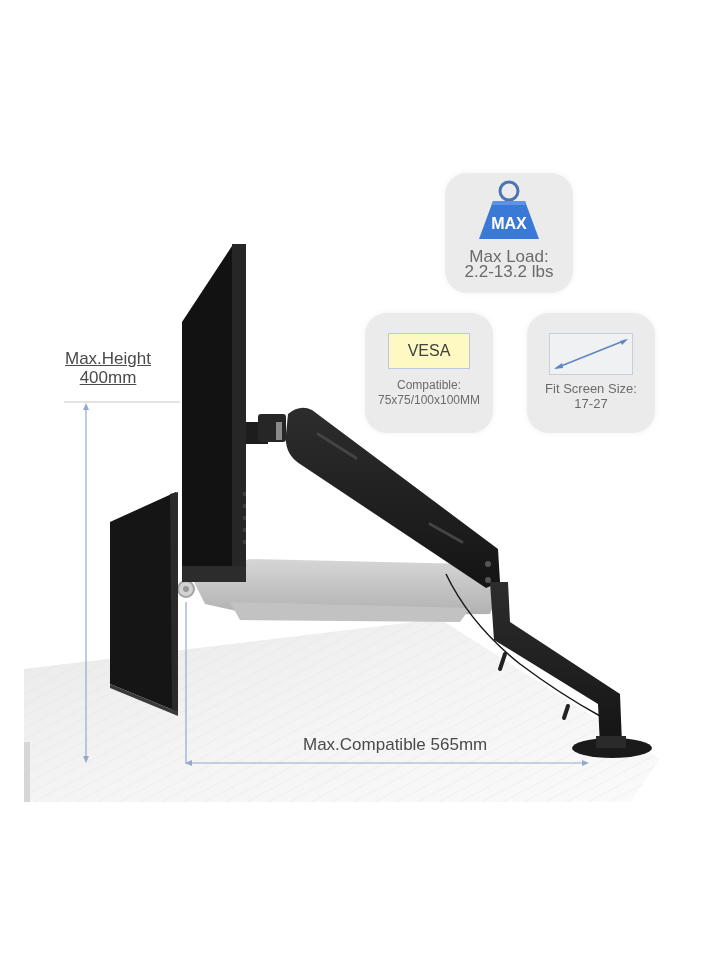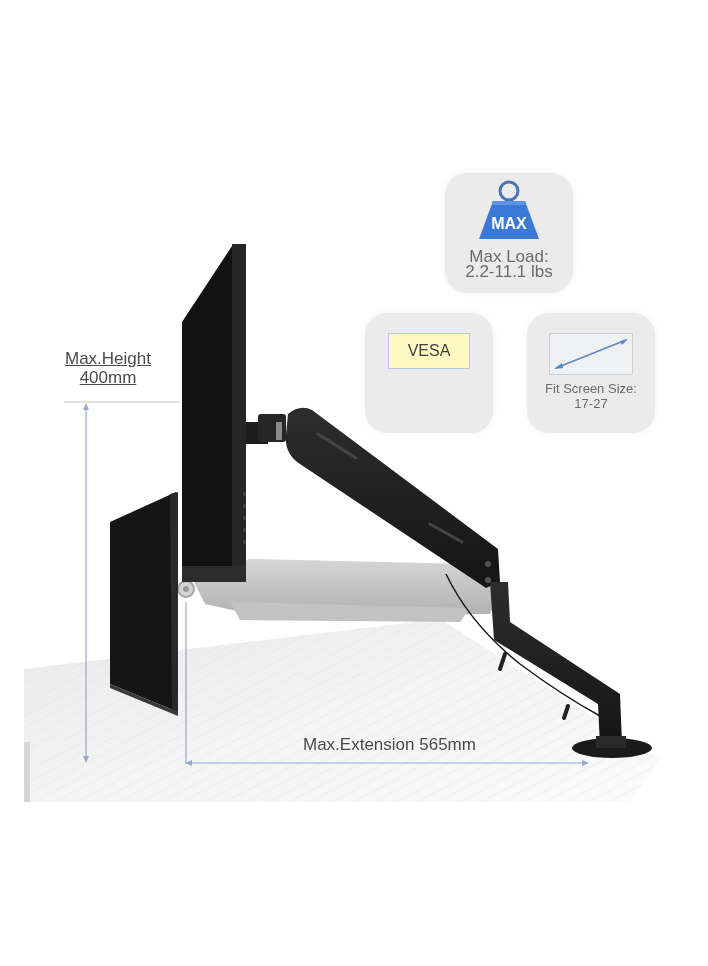--- a/index.html
+++ b/index.html
@@ -122,27 +122,31 @@
 
   <div class="badge badge-load">
     <svg width="68" height="66" viewBox="0 0 68 66" style="margin-top:6px">
       <circle cx="34" cy="12" r="9" fill="none" stroke="#4a74b4" stroke-width="3"></circle>
       <polygon points="18,22 50,22 64,60 4,60" fill="#3b79d6"></polygon>
       <polygon points="18,22 50,22 51,26 17,26" fill="#5c93e4"></polygon>
       <text x="34" y="50" text-anchor="middle" font-family="Liberation Sans, sans-serif" font-weight="bold" font-size="16" fill="#ffffff">MAX</text>
     </svg>
     <div class="cap load-cap">
       <div>Max Load:</div>
-      <div>2.2-11.1 lbs</div>
+      <div>2.2-13.2 lbs</div>
     </div>
   </div>
 
   <div class="badge badge-vesa">
     <div class="vesa-box">
       <span>VESA</span>
+    </div>
+    <div class="cap vesa-cap">
+      <div>Compatible:</div>
+      <div>75x75/100x100MM</div>
     </div>
   </div>
 
   <div class="badge badge-screen">
     <div class="screen-box">
       <svg width="82" height="40" viewBox="0 0 82 40">
         <line x1="6" y1="34" x2="76" y2="6" stroke="#5b86c4" stroke-width="1.4"></line>
         <polygon points="4,35 12,29 13,34" fill="#5b86c4"></polygon>
         <polygon points="78,5 70,7 72,11" fill="#5b86c4"></polygon>
       </svg>
@@ -150,15 +154,15 @@
     <div class="cap screen-cap">
       <div>Fit Screen Size:</div>
       <div>17-27</div>
     </div>
   </div>
 
   <div class="dim-label lbl-height">
     <div>Max.Height</div>
     <div>400mm</div>
   </div>
-  <div class="dim-label lbl-ext">Max.Extension 565mm</div>
+  <div class="dim-label lbl-ext">Max.Compatible 565mm</div>
 
 </div>
 
 </body></html>

